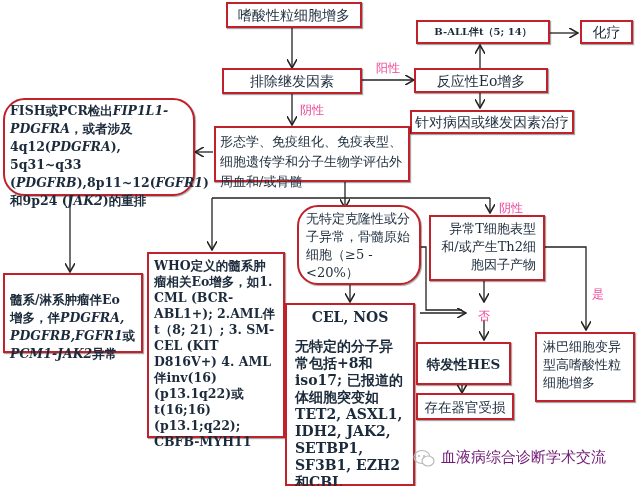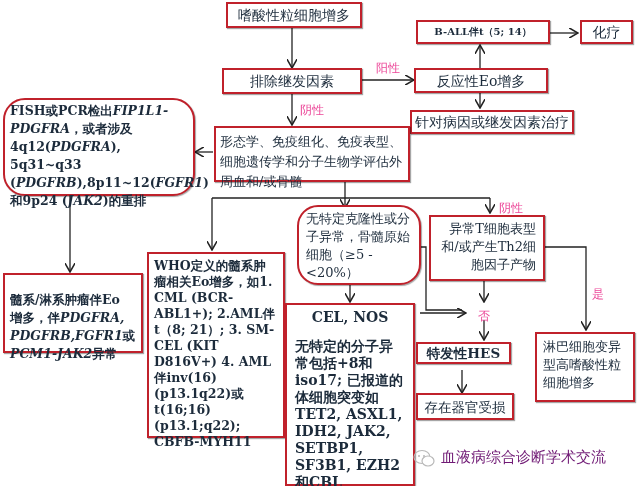--- a/index.html
+++ b/index.html
@@ -132,21 +132,21 @@
 
 <div class="box pad" style="left:285px;top:303px;width:130px;height:183px;font-size:14px;line-height:17px;padding:4px 8px;">
   <div class="bold" style="text-align:center;margin-bottom:12px;">CEL, NOS</div>
   <div class="bold">无特定的分子异常包括+8和iso17; 已报道的体细胞突变如TET2, ASXL1, IDH2, JAK2, SETBP1, SF3B1, EZH2和CBL</div>
 </div>
 
 <div class="box pad" style="left:429px;top:215px;width:116px;height:66px;font-size:13px;line-height:18px;padding:3px 7px;text-align:right;">
   <span>异常T细胞表型和/或产生Th2细胞因子产物</span>
 </div>
 
-<div class="box center bold" style="left:416px;top:342px;width:95px;height:22px;font-size:13.5px;text-align:right;">
+<div class="box center bold" style="left:416px;top:342px;width:95px;height:43px;font-size:13.5px;text-align:right;">
   <span>特发性HES</span>
 </div>
 
 <div class="box center" style="left:416px;top:393px;width:98px;height:27px;font-size:13.5px;">
   <span>存在器官受损</span>
 </div>
 
 <div class="box pad" style="left:535px;top:332px;width:100px;height:70px;font-size:13px;line-height:18px;padding:4px 6px;">
   <span>淋巴细胞变异型高嗜酸性粒细胞增多</span>
 </div>

